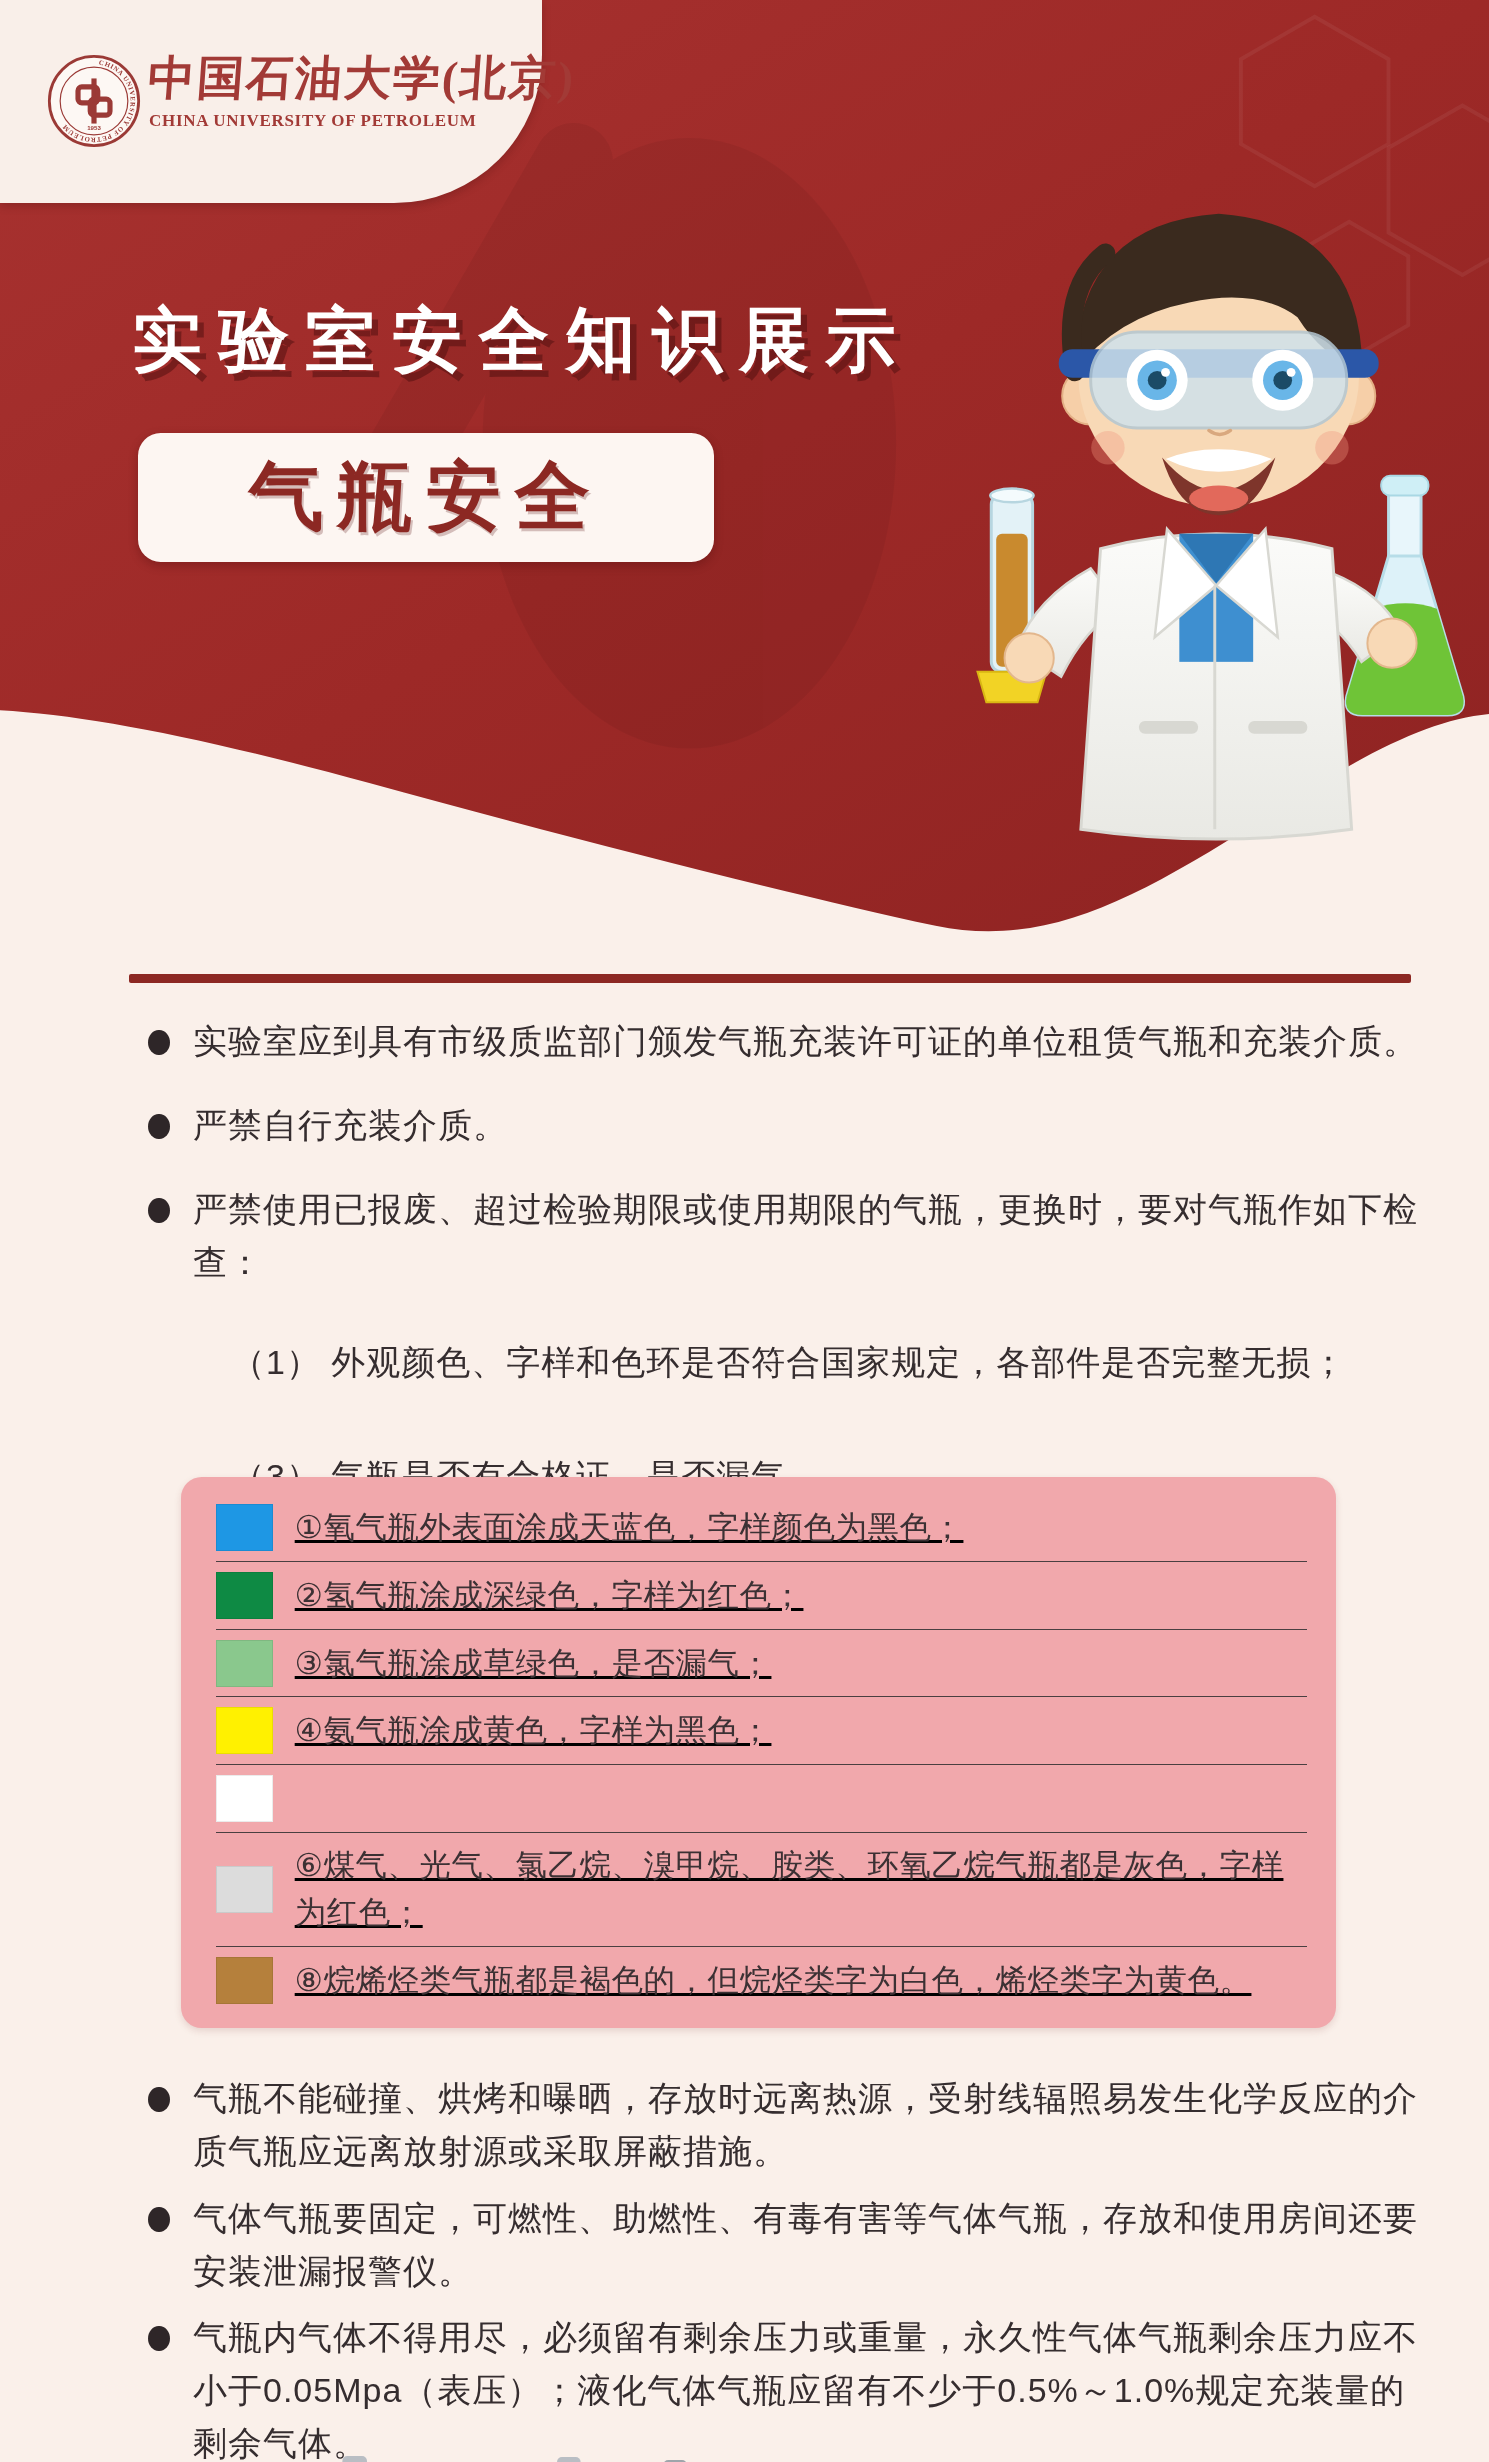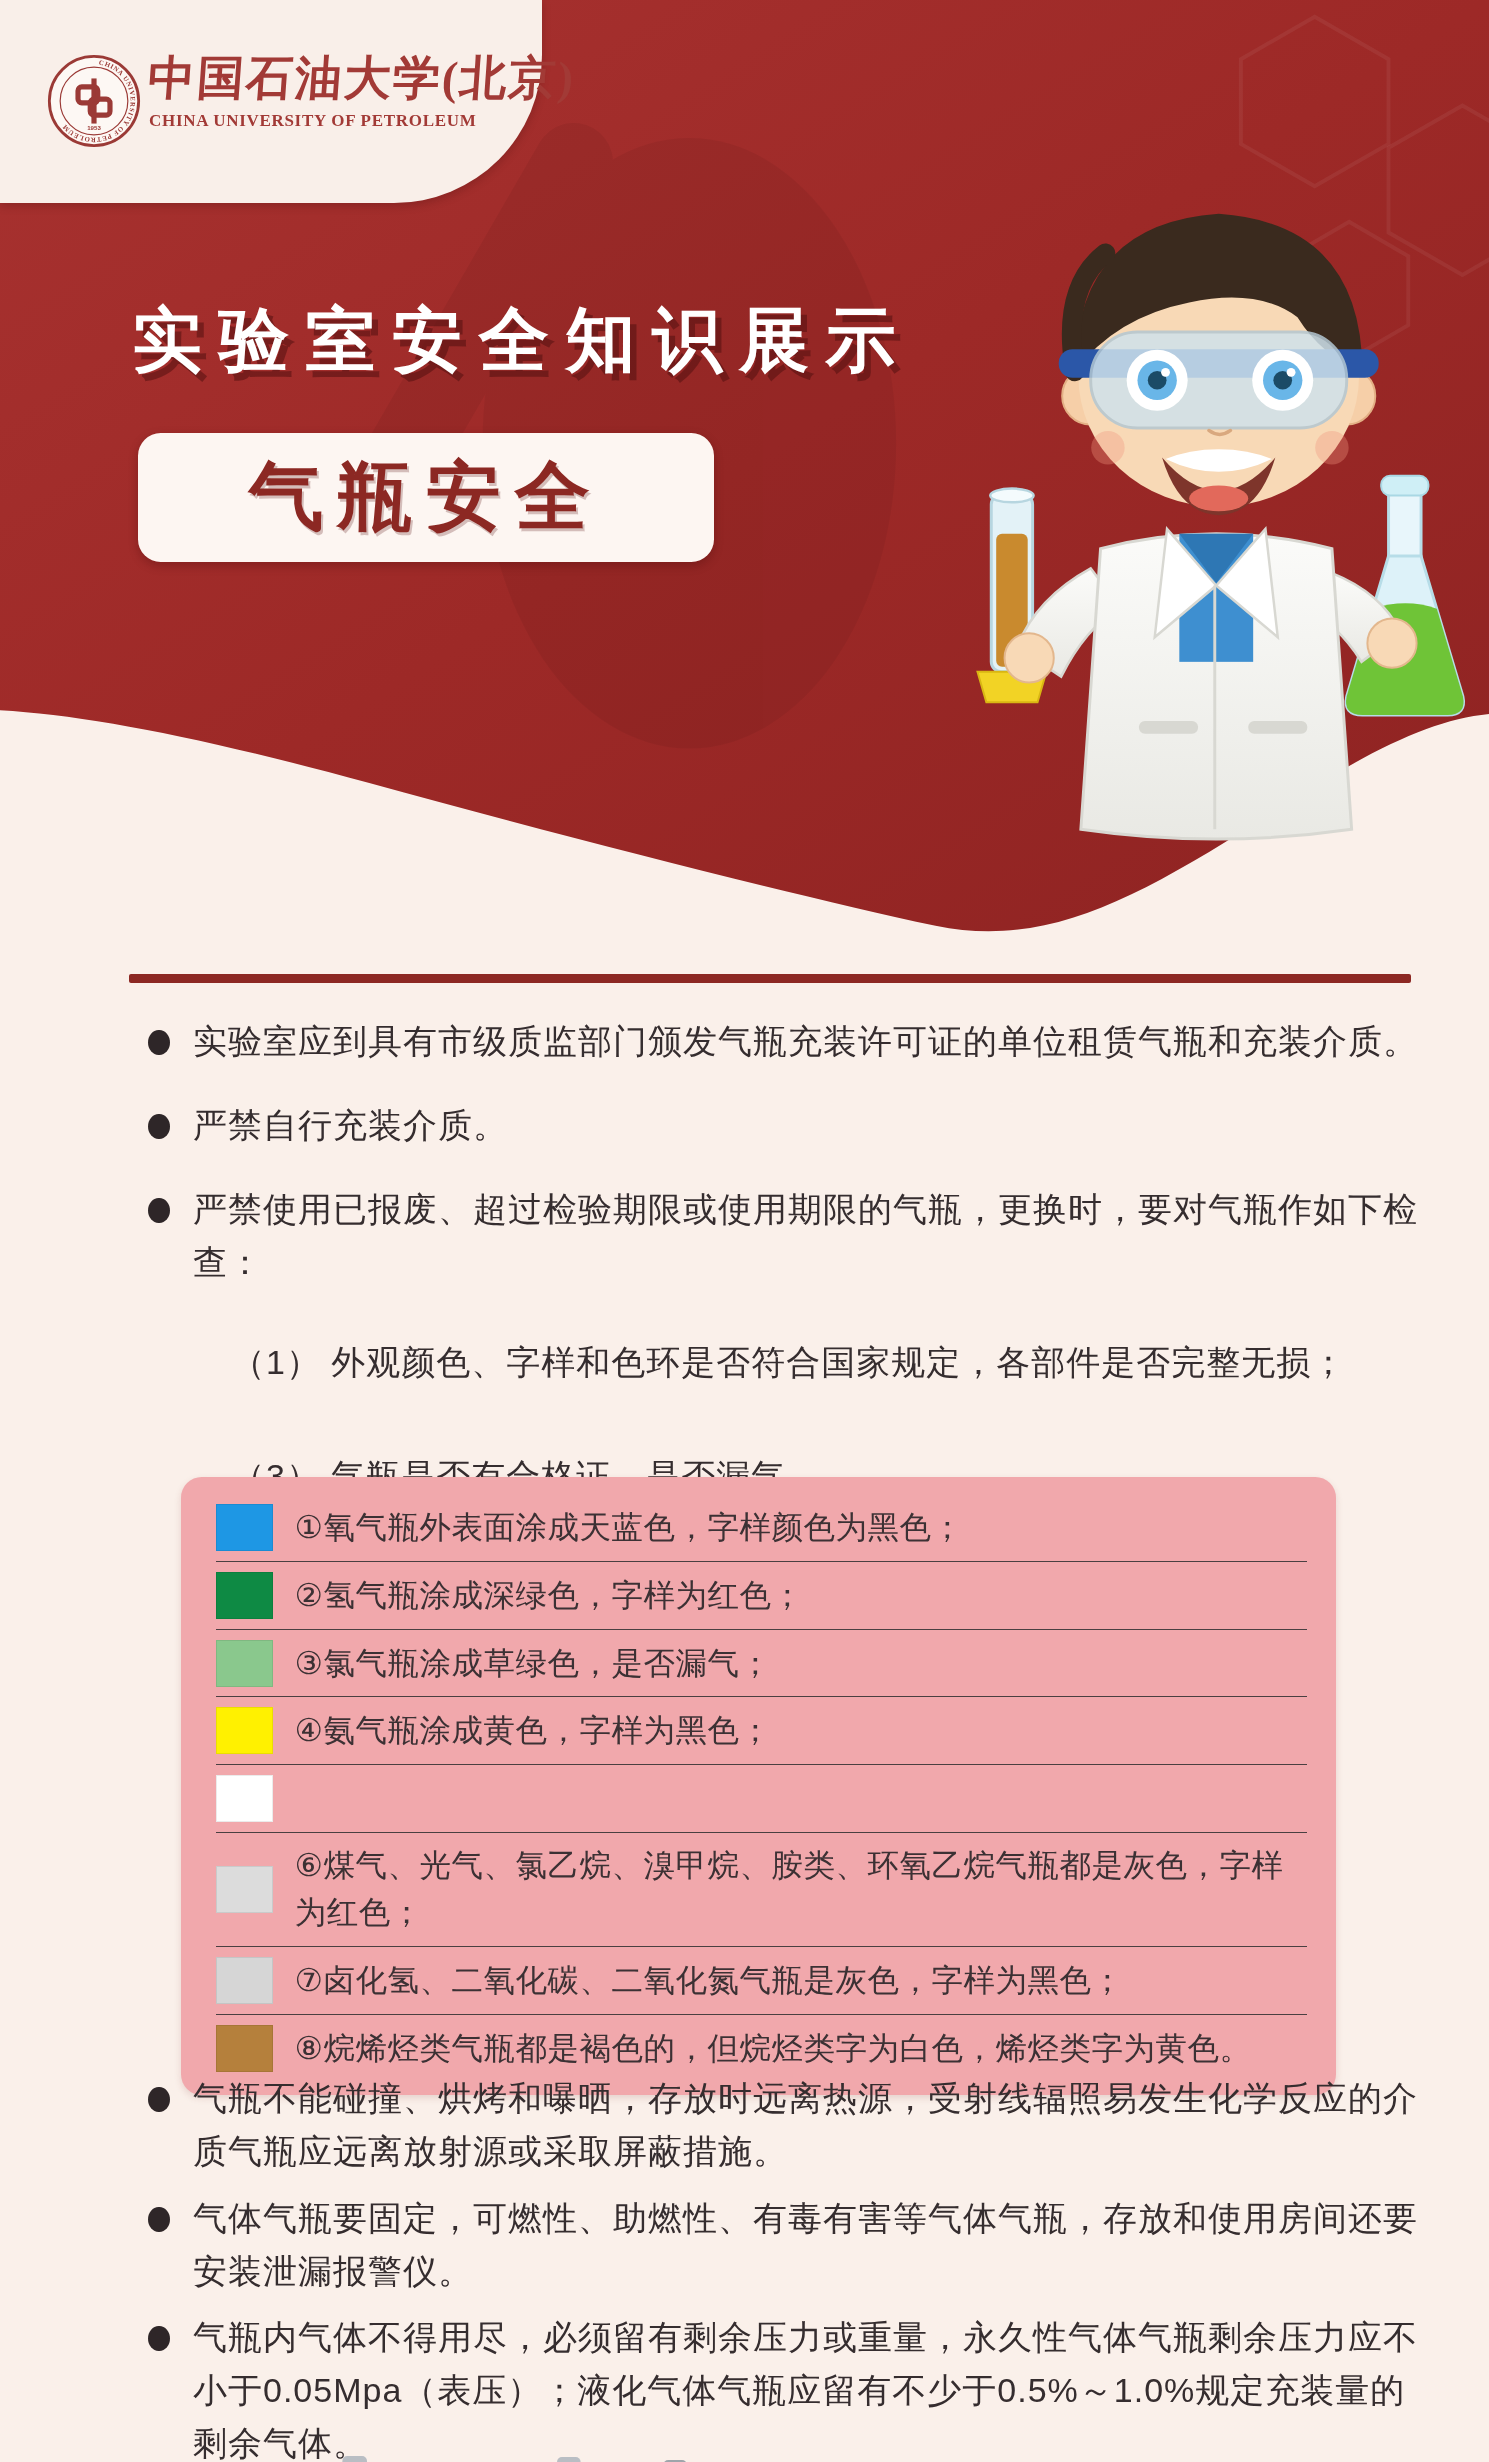--- a/index.html
+++ b/index.html
@@ -62,20 +62,21 @@
     background:#2e2628;
   }
   .b-item .txt{ display:block; padding-left:45px; }
   .n-item{ position:absolute; left:231px; width:1182px; font-size:34px; color:#352d2f;
     line-height:51px; letter-spacing:1px;margin-top:27px; }
   
   .color-table{
     position:absolute; left:181px; top:1477px; width:1155px;
     background:#f1a8ac; border-radius:20.7px; padding:17.7px 29.5px 13.8px 35px;
     box-shadow:0 3px 7.9px rgba(120,40,40,.15);
+    text-decoration:underline;
   }
   .ct-row{ display:flex; align-items:center; gap:21.7px;
     border-bottom:1.5px solid #4a3f41; padding:9.8px 0; min-height:61px; }
   .ct-row:last-child{ border-bottom:none; }
   .swatch{ flex:0 0 57px; width:57px; height:47px; border:0.5px solid rgba(0,0,0,.08); }
   .ct-text{ font-size:31.5px; color:#3c3134; line-height:47px; letter-spacing:0.5px; }
   
   .cylinders{ position:absolute; left:303px; top:2450px; width:443px; height:367px; }
 </style>
 </head>
@@ -231,24 +232,20 @@
     <div class="ct-row">
       <div class="swatch" style="background-color: rgb(255, 241, 0);"></div>
       <div class="ct-text">④氨气瓶涂成黄色，字样为黑色；</div>
     </div>
     <div class="ct-row">
       <div class="swatch" style="background-color: rgb(255, 255, 255);"></div>
     </div>
     <div class="ct-row">
       <div class="swatch" style="background-color: rgb(220, 220, 220);"></div>
       <div class="ct-text">⑥煤气、光气、氯乙烷、溴甲烷、胺类、环氧乙烷气瓶都是灰色，字样为红色；</div>
-    </div>
-    <div class="ct-row">
-      <div class="swatch" style="background-color: rgb(214, 214, 214);"></div>
-      <div class="ct-text">⑦卤化氢、二氧化碳、二氧化氮气瓶是灰色，字样为黑色；</div>
     </div>
     <div class="ct-row">
       <div class="swatch" style="background-color: rgb(181, 128, 60);"></div>
       <div class="ct-text">⑧烷烯烃类气瓶都是褐色的，但烷烃类字为白色，烯烃类字为黄色。</div>
     </div>
   </div>
 
   <div class="b-item" style="top:2072px">
     <span class="dot"></span>
     <span class="txt">气瓶不能碰撞、烘烤和曝晒，存放时远离热源，受射线辐照易发生化学反应的介质气瓶应远离放射源或采取屏蔽措施。</span>

